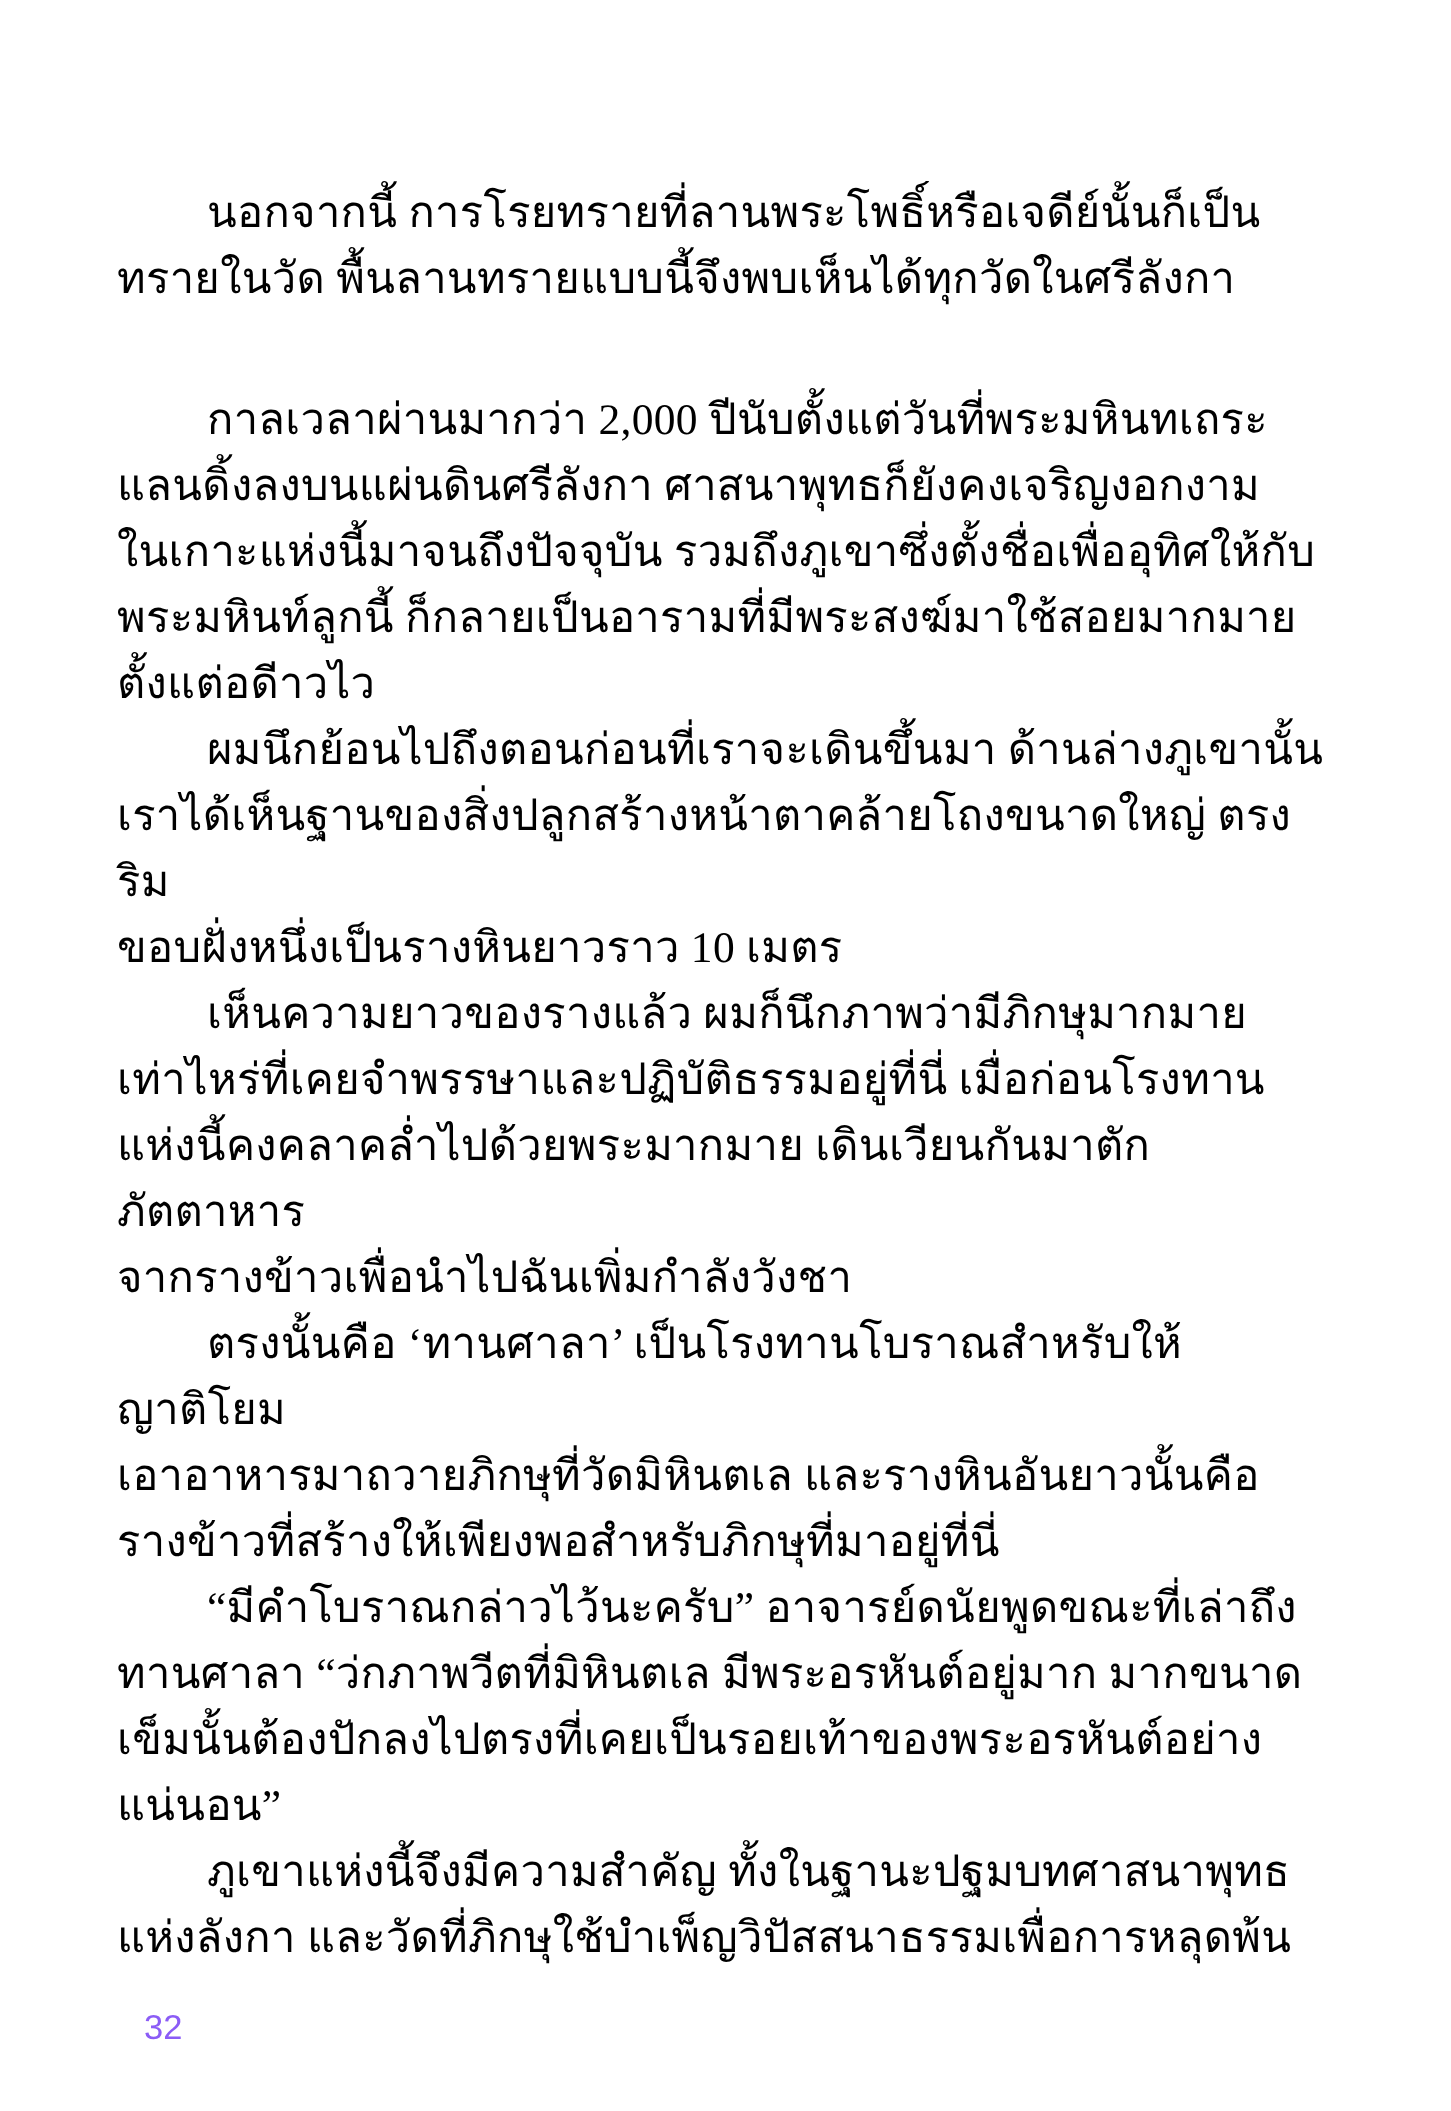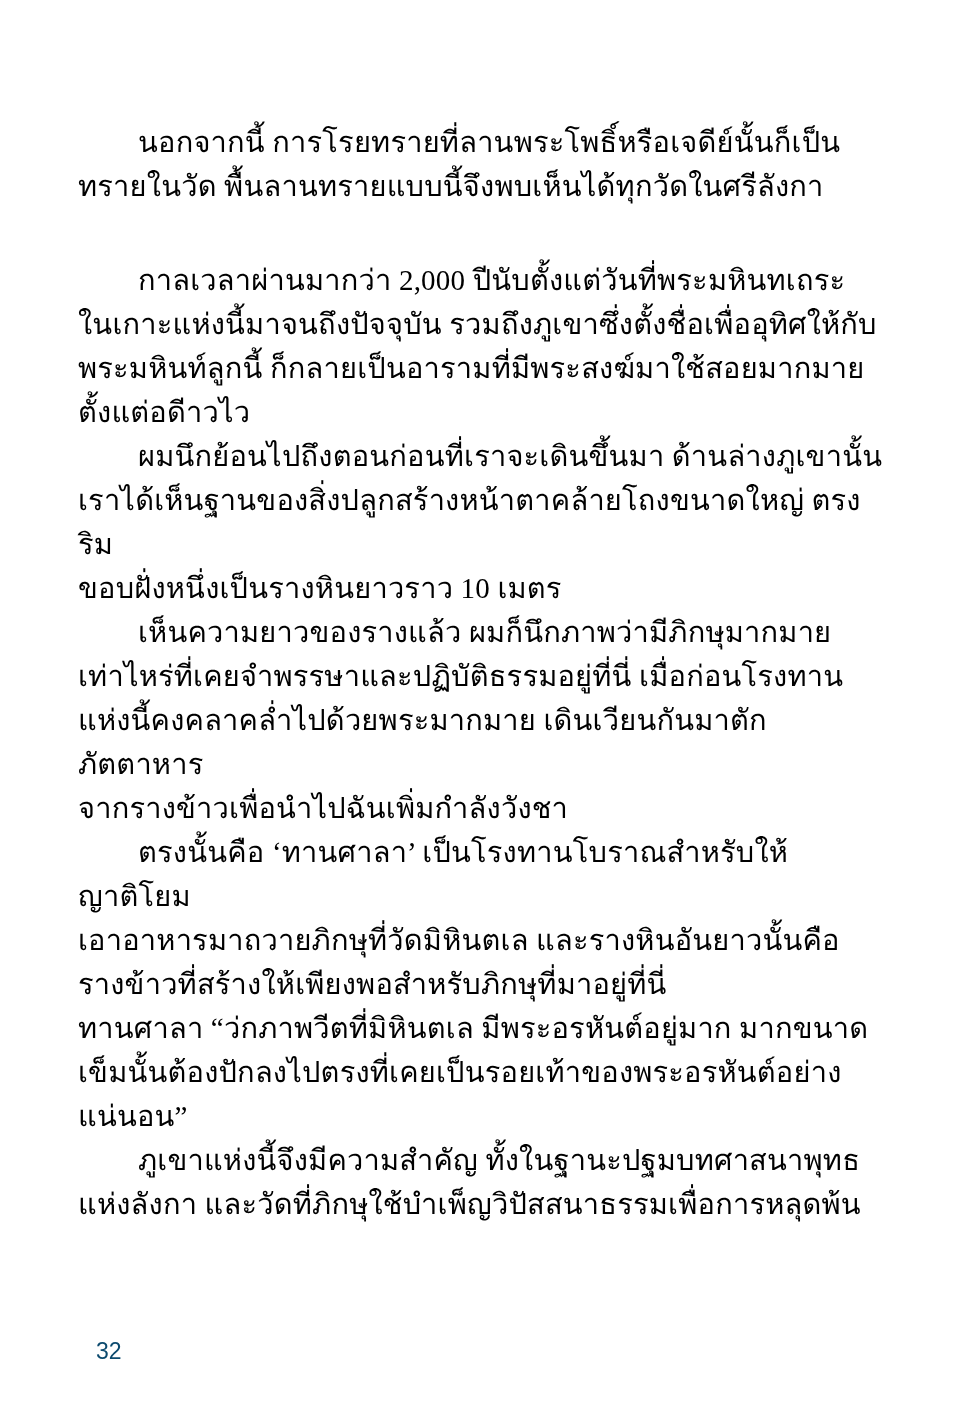--- a/index.html
+++ b/index.html
@@ -38,39 +38,40 @@
   }
   .section-gap {
     height: 50px;
   }
   .page-number {
     position: absolute;
     left: 96px;
     top: 1338px;
     font-size: 23px;
     line-height: 1.2;
-    color: #0c4a6e;
+    color: #8b5cf6;
     font-family: "Liberation Sans", "DejaVu Sans", sans-serif;
   }
 </style>
 </head>
 <body>
 
 <div class="page">
   <div class="text-block">
 
     <div class="paragraph">
       <div class="line indent">นอกจากนี้ การโรยทรายที่ลานพระโพธิ์หรือเจดีย์นั้นก็เป็น</div>
       <div class="line">ทรายในวัด พื้นลานทรายแบบนี้จึงพบเห็นได้ทุกวัดในศรีลังกา</div>
     </div>
 
     <div class="section-gap"></div>
 
     <div class="paragraph">
       <div class="line indent">กาลเวลาผ่านมากว่า 2,000 ปีนับตั้งแต่วันที่พระมหินทเถระ</div>
+      <div class="line">แลนดิ้งลงบนแผ่นดินศรีลังกา ศาสนาพุทธก็ยังคงเจริญงอกงาม</div>
       <div class="line">ในเกาะแห่งนี้มาจนถึงปัจจุบัน รวมถึงภูเขาซึ่งตั้งชื่อเพื่ออุทิศให้กับ</div>
       <div class="line">พระมหินท์ลูกนี้ ก็กลายเป็นอารามที่มีพระสงฆ์มาใช้สอยมากมาย</div>
       <div class="line">ตั้งแต่อดีาวไว</div>
     </div>
 
     <div class="paragraph">
       <div class="line indent">ผมนึกย้อนไปถึงตอนก่อนที่เราจะเดินขึ้นมา ด้านล่างภูเขานั้น</div>
       <div class="line">เราได้เห็นฐานของสิ่งปลูกสร้างหน้าตาคล้ายโถงขนาดใหญ่ ตรงริม</div>
       <div class="line">ขอบฝั่งหนึ่งเป็นรางหินยาวราว 10 เมตร</div>
     </div>
@@ -82,20 +83,21 @@
       <div class="line">จากรางข้าวเพื่อนำไปฉันเพิ่มกำลังวังชา</div>
     </div>
 
     <div class="paragraph">
       <div class="line indent">ตรงนั้นคือ ‘ทานศาลา’ เป็นโรงทานโบราณสำหรับให้ญาติโยม</div>
       <div class="line">เอาอาหารมาถวายภิกษุที่วัดมิหินตเล และรางหินอันยาวนั้นคือ</div>
       <div class="line">รางข้าวที่สร้างให้เพียงพอสำหรับภิกษุที่มาอยู่ที่นี่</div>
     </div>
 
     <div class="paragraph">
+      <div class="line indent">“มีคำโบราณกล่าวไว้นะครับ” อาจารย์ดนัยพูดขณะที่เล่าถึง</div>
       <div class="line">ทานศาลา “ว่กภาพวีตที่มิหินตเล มีพระอรหันต์อยู่มาก มากขนาด</div>
       <div class="line">เข็มนั้นต้องปักลงไปตรงที่เคยเป็นรอยเท้าของพระอรหันต์อย่าง</div>
       <div class="line">แน่นอน”</div>
     </div>
 
     <div class="paragraph">
       <div class="line indent">ภูเขาแห่งนี้จึงมีความสำคัญ ทั้งในฐานะปฐมบทศาสนาพุทธ</div>
       <div class="line">แห่งลังกา และวัดที่ภิกษุใช้บำเพ็ญวิปัสสนาธรรมเพื่อการหลุดพ้น</div>
     </div>
 

